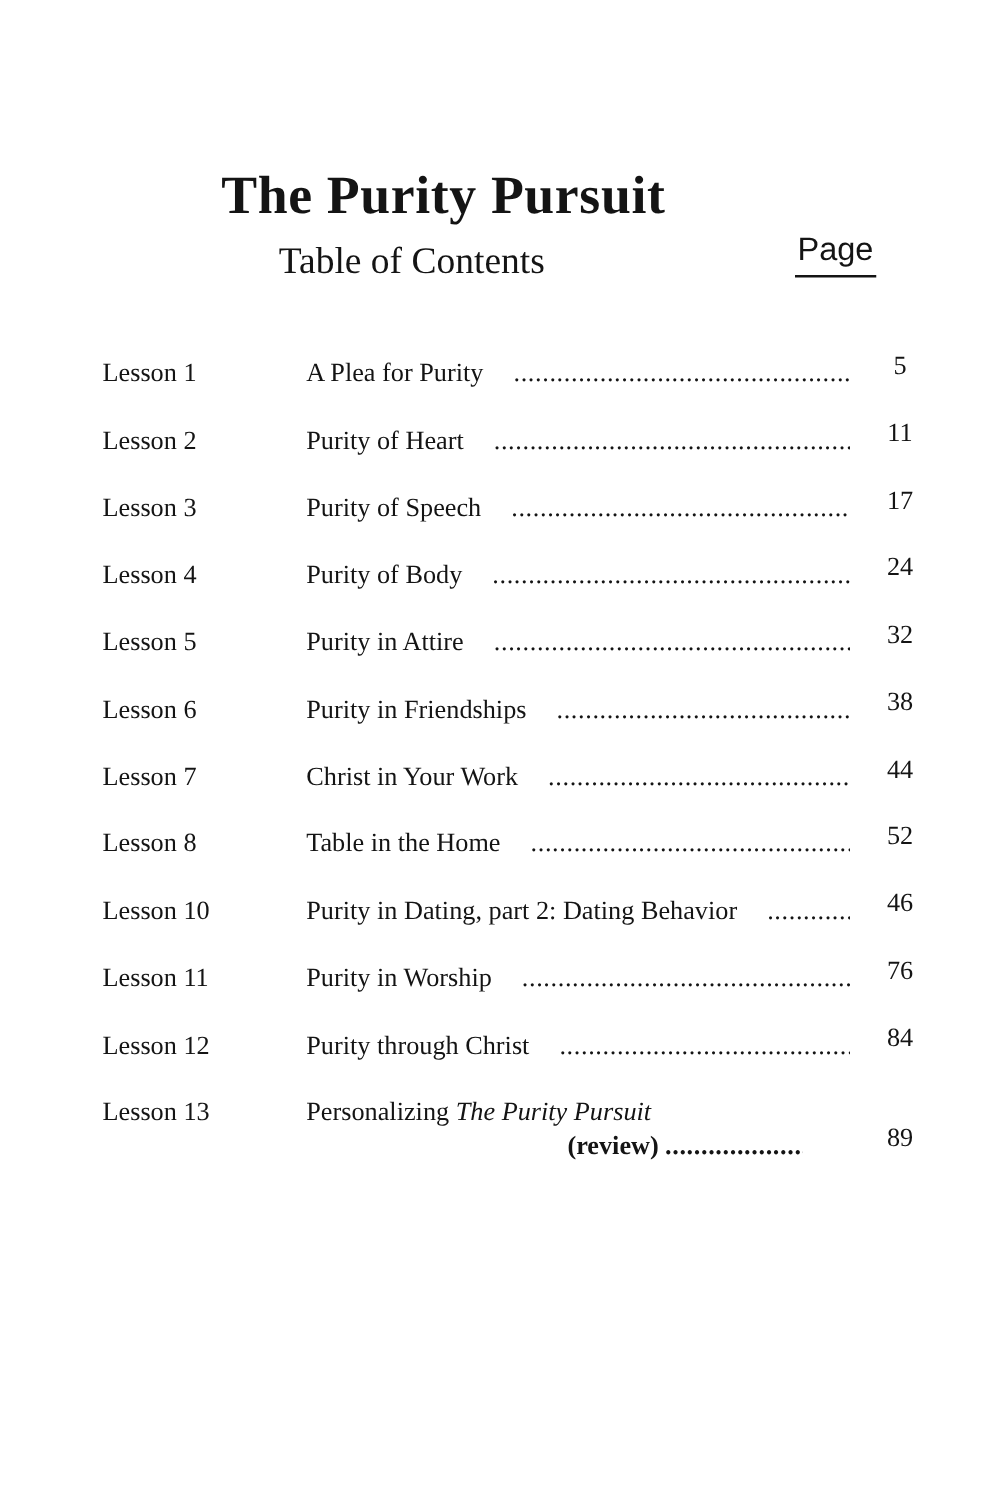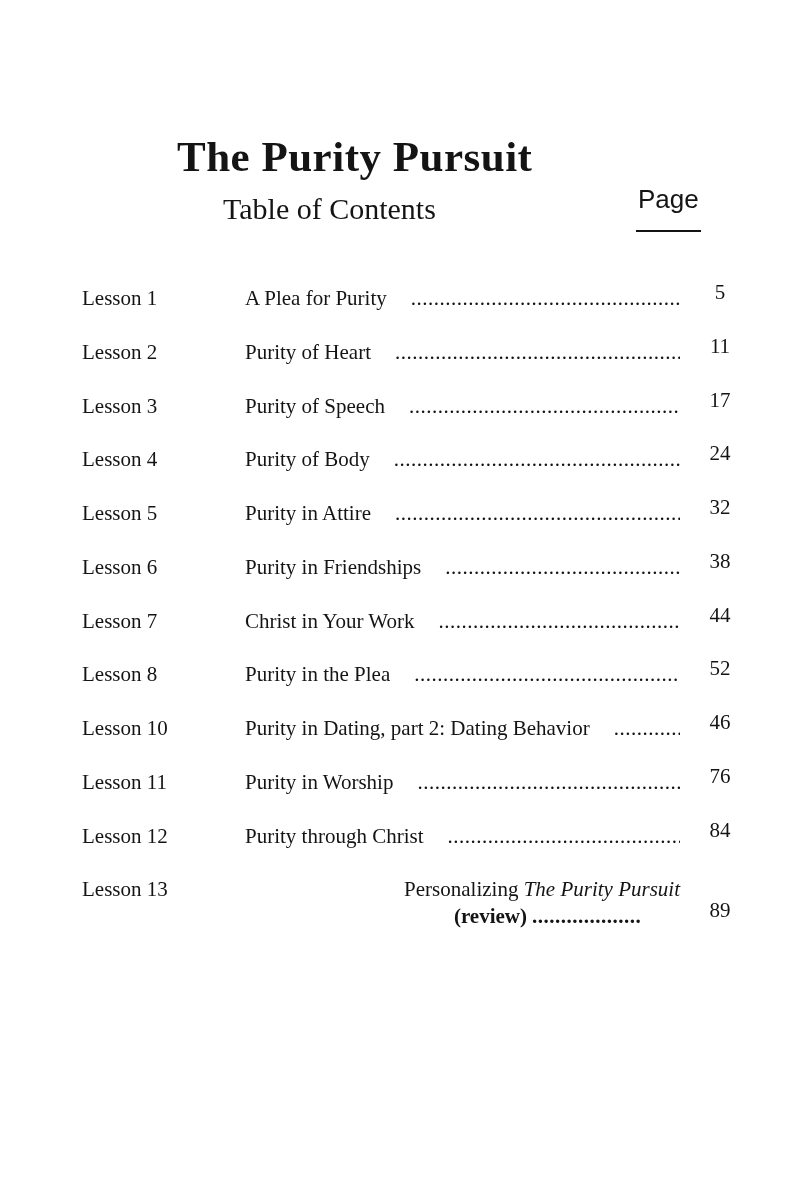--- a/index.html
+++ b/index.html
@@ -36,21 +36,21 @@
     white-space: nowrap;
   }
 
   .page-col-header {
     position: absolute;
     left: 636px;
     top: 186px;
     font-family: "Liberation Sans", sans-serif;
     font-size: 26px;
     line-height: 1;
-    padding: 0 2px 18px 2px;
+    padding: 0 2px 8px 2px;
     border-bottom: 2px solid #141414;
     white-space: nowrap;
   }
 
   .toc {
     position: absolute;
     left: 0;
     top: 285px;
     width: 800px;
   }
@@ -97,21 +97,20 @@
     width: 56px;
     text-align: center;
     transform: translateY(-6px);
     white-space: nowrap;
   }
 
   
   .toc-row-tall { height: auto; }
   .toc-row-tall .col-title {
     display: block;
-    text-align: right;
   }
   .line1 { display: block; white-space: nowrap; }
   .line1 .italic { font-style: italic; }
   .line2 {
     display: flex;
     margin-top: 1px;
     margin-right: 38px;
     font-weight: bold;
   }
   .line2 .spacer { flex: 1; }
@@ -198,21 +197,21 @@
     <span class="col-title">
         <span class="title-text">Christ in Your Work</span>
         <span class="leader"></span>
       </span>
     <span class="col-page">44</span>
   </div>
 
   <div class="toc-row">
     <span class="col-lesson">Lesson 8</span>
     <span class="col-title">
-        <span class="title-text">Purity in the Plea</span>
+        <span class="title-text">Table in the Home</span>
         <span class="leader"></span>
       </span>
     <span class="col-page">52</span>
   </div>
 
 
   <div class="toc-row">
     <span class="col-lesson">Lesson 10</span>
     <span class="col-title">
         <span class="title-text">Purity in Dating, part 2: Dating Behavior</span>

